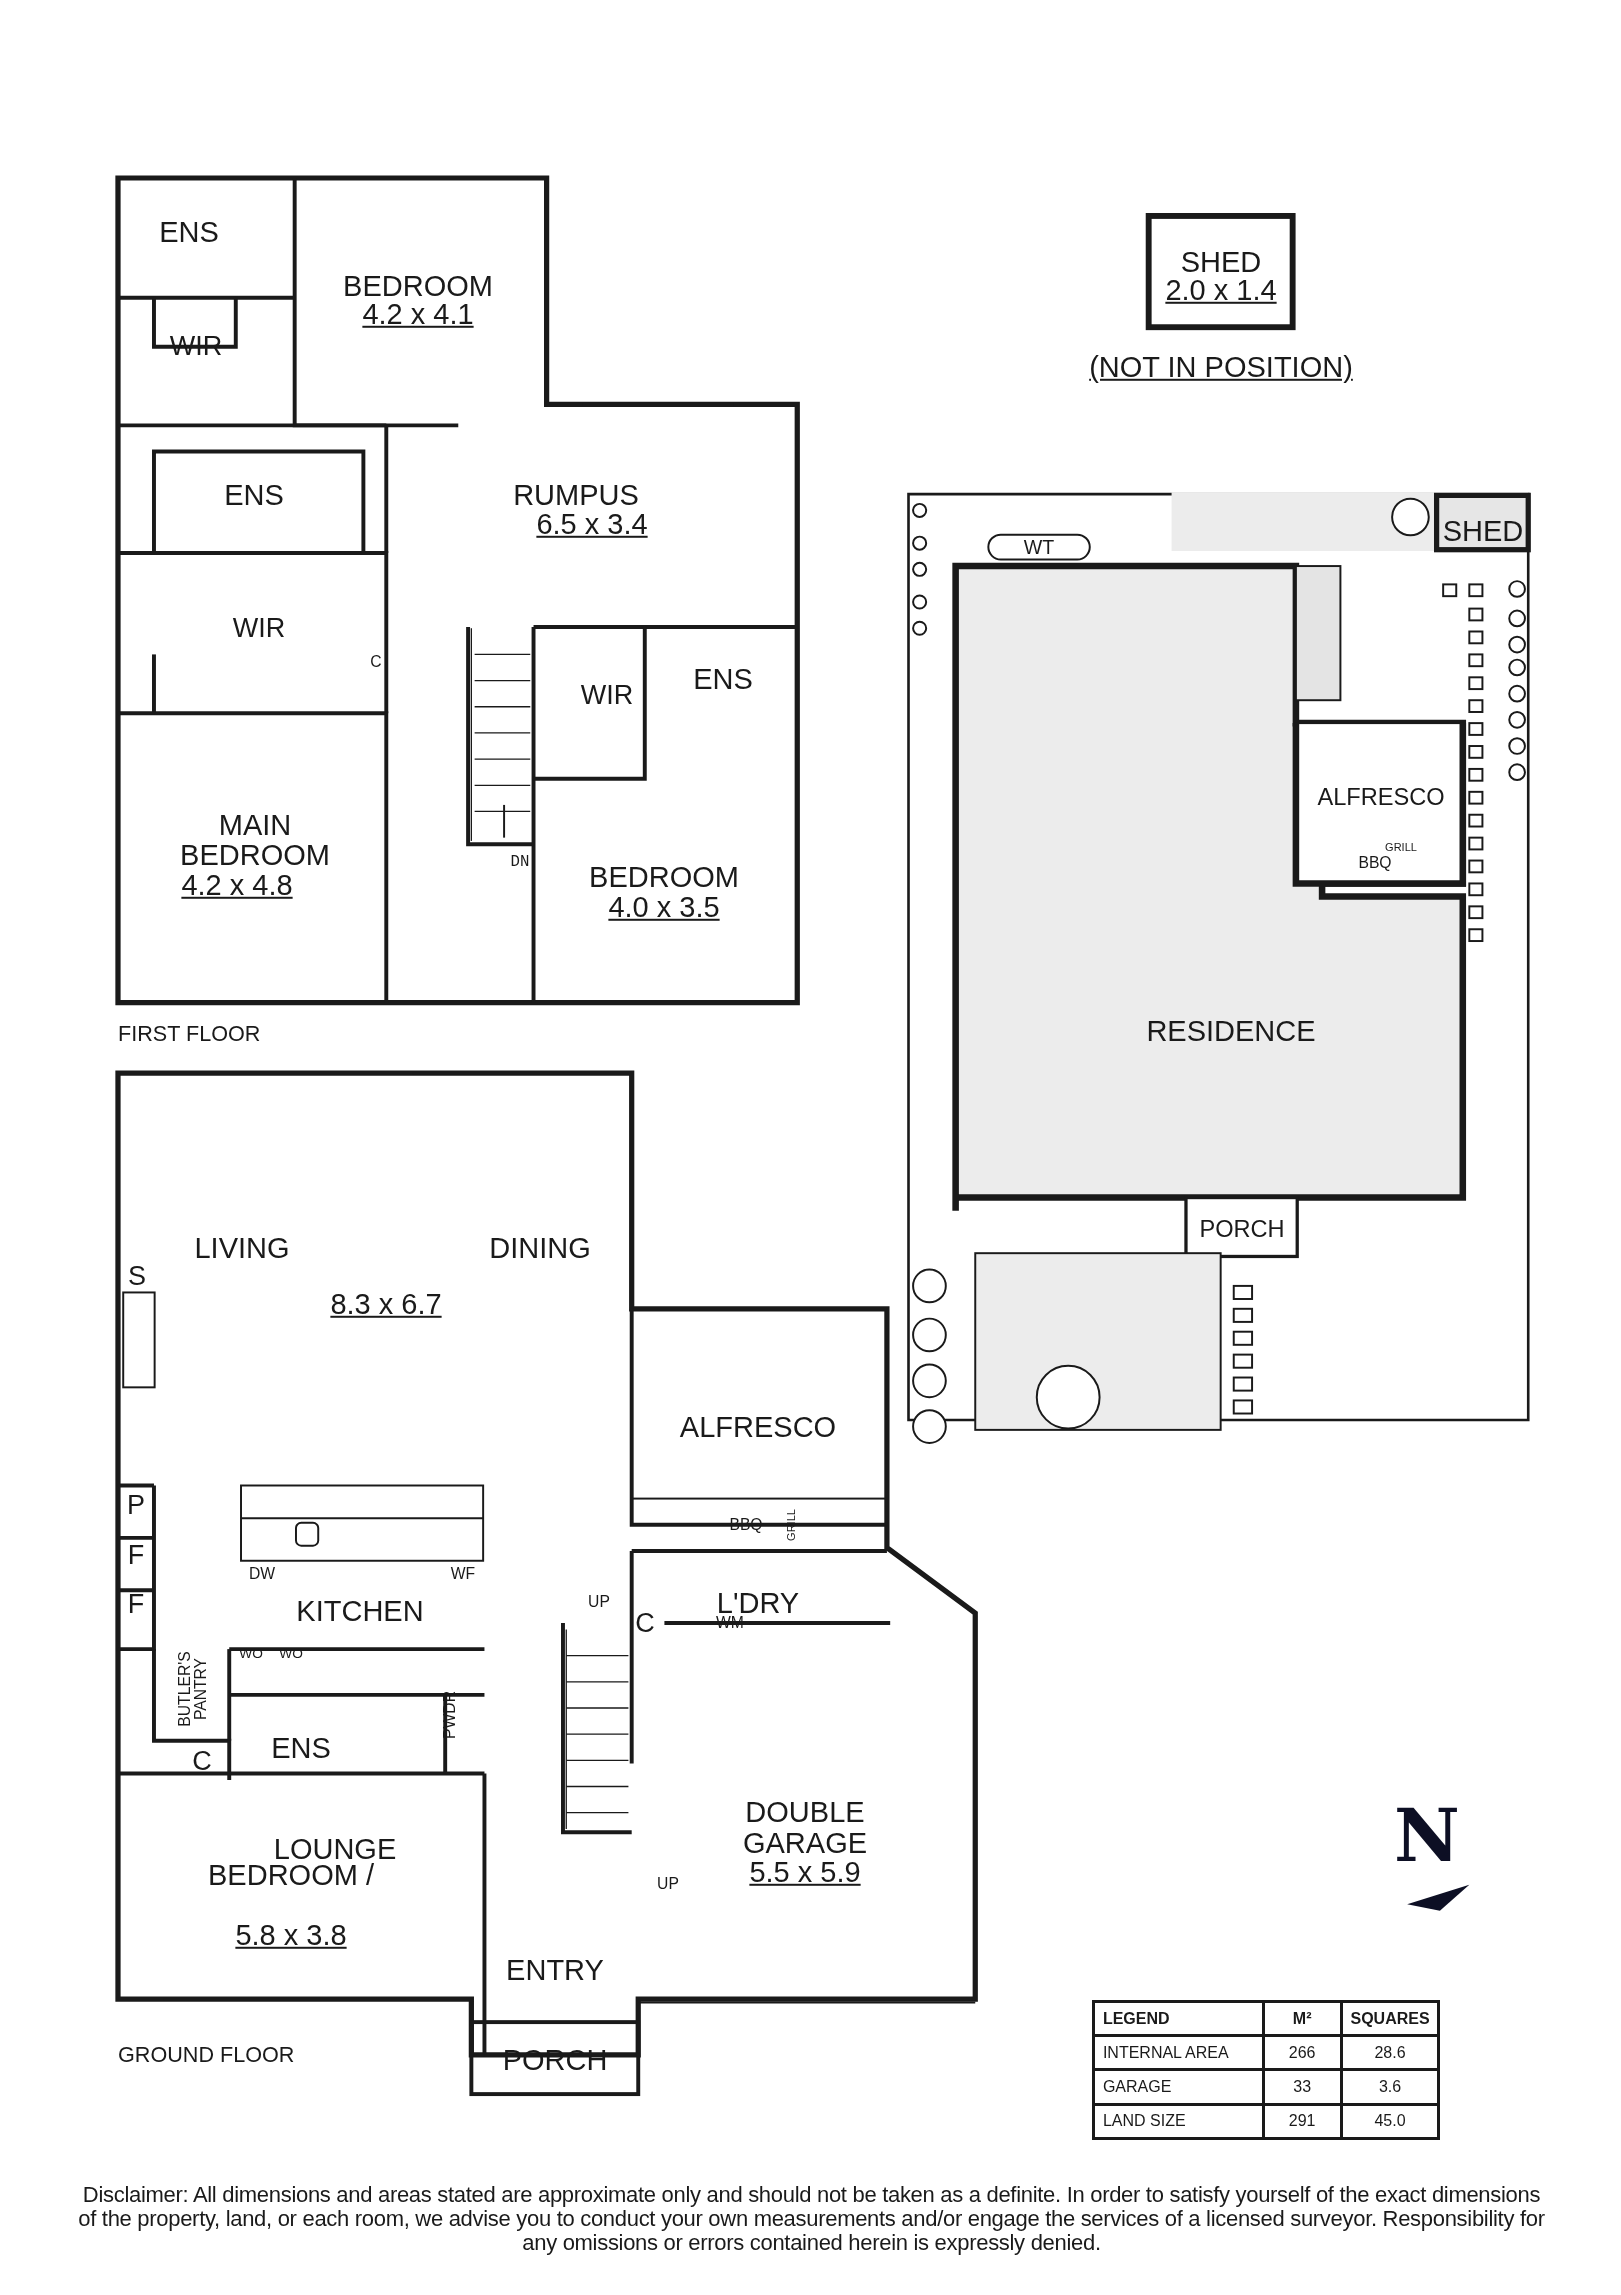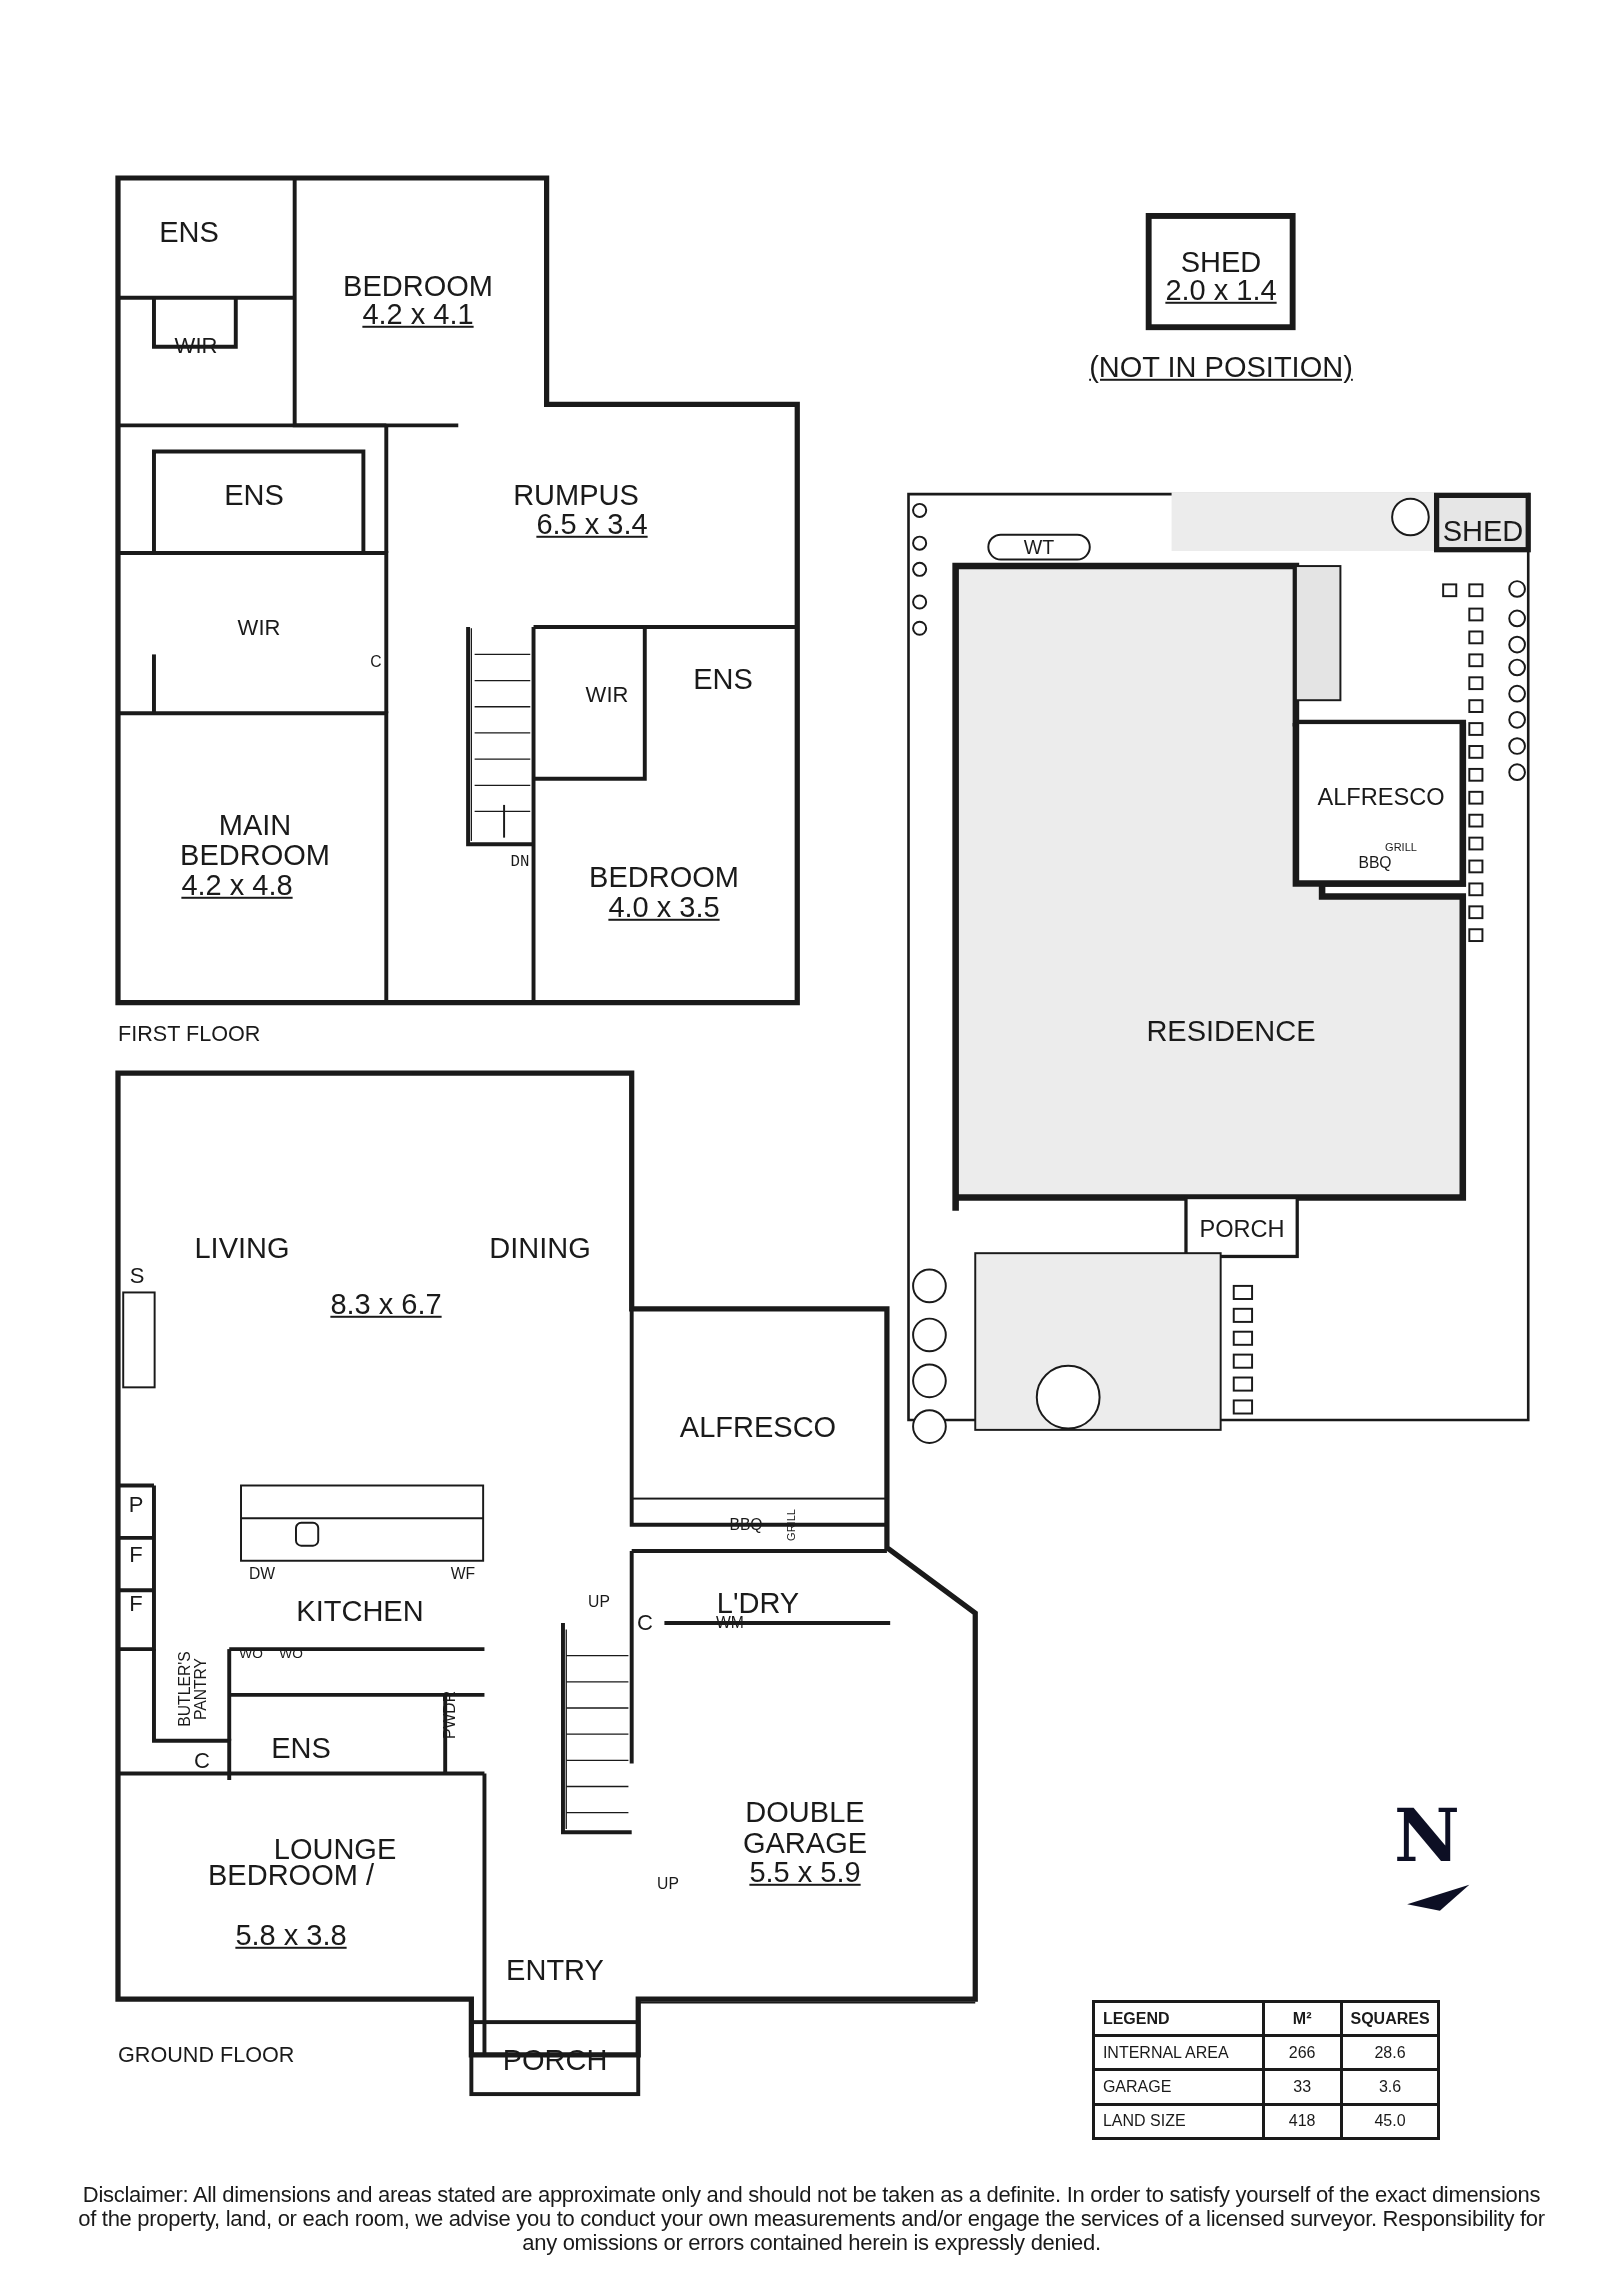--- a/index.html
+++ b/index.html
@@ -1,21 +1,21 @@
 <!DOCTYPE html>
 <html style="font-size:10.5px"><head>
 <meta charset="utf-8">
 <style>
   html,body{margin:0;padding:0;background:#fff;}
   body{width:1622px;height:2295px;position:relative;overflow:hidden;font-family:"Liberation Sans",sans-serif;color:#1a1a1a;}
   svg{position:absolute;left:0;top:0;}
   .lbl{position:absolute;text-align:center;line-height:1.05;transform:translate(-50%,-50%);white-space:nowrap;}
   .big{font-size:29px;}
   .dim{font-size:29px;text-decoration:underline;}
-  .sm{font-size:22px;}
+  .sm{font-size:27px;}
   .xs{font-size:15.7px;}
   .xxs{font-size:11px;}
   .floor-label{position:absolute;font-size:21.6px;}
   .legend{position:absolute;left:1092px;top:2000px;border-collapse:collapse;font-size:16px;}
   .legend td,.legend th{border:3.3px solid #1a1a1a;padding:2.6px 7.9px;height:26px;}
   .legend th{font-weight:bold;text-align:left;}
   .legend th.c,.legend td.c{text-align:center;}
   .disclaimer{position:absolute;left:72px;top:2183px;width:1479px;font-size:22px;text-align:center;line-height:1.08;letter-spacing:-0.3px;}
   .north-n{position:absolute;left:1394px;top:1793px;font-family:"DejaVu Serif",serif;font-weight:bold;font-size:72px;color:#0d0f24;}
 </style>
@@ -238,20 +238,20 @@
     <td class="c">266</td>
     <td class="c">28.6</td>
   </tr>
   <tr>
     <td>GARAGE</td>
     <td class="c">33</td>
     <td class="c">3.6</td>
   </tr>
   <tr>
     <td>LAND SIZE</td>
-    <td class="c">418</td>
+    <td class="c">291</td>
     <td class="c">45.0</td>
   </tr>
 </tbody>
   </table>
 
 <div class="disclaimer">Disclaimer: All dimensions and areas stated are approximate only and should not be taken as a definite. In order to satisfy yourself of the exact dimensions of the property, land, or each room, we advise you to conduct your own measurements and/or engage the services of a licensed surveyor. Responsibility for any omissions or errors contained herein is expressly denied.</div>
 
 
 </body></html>

